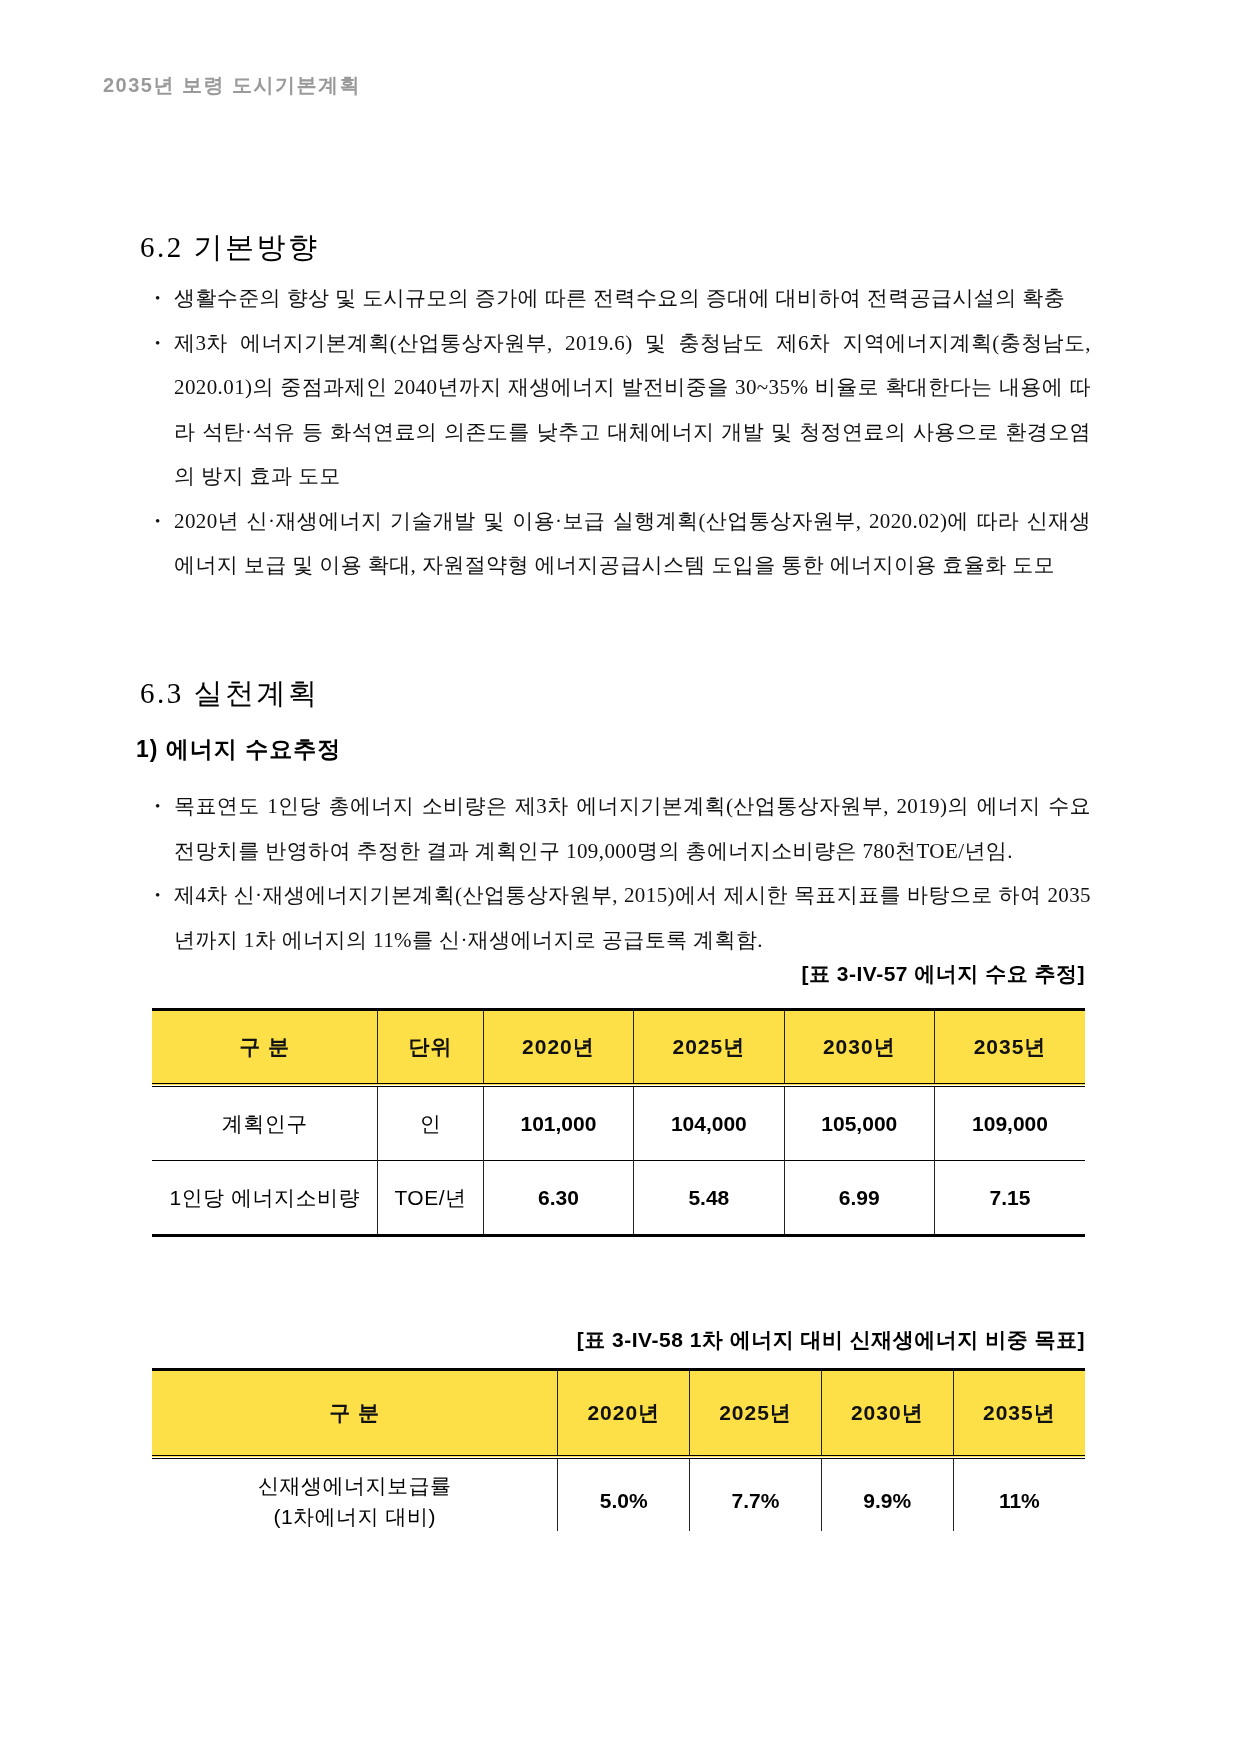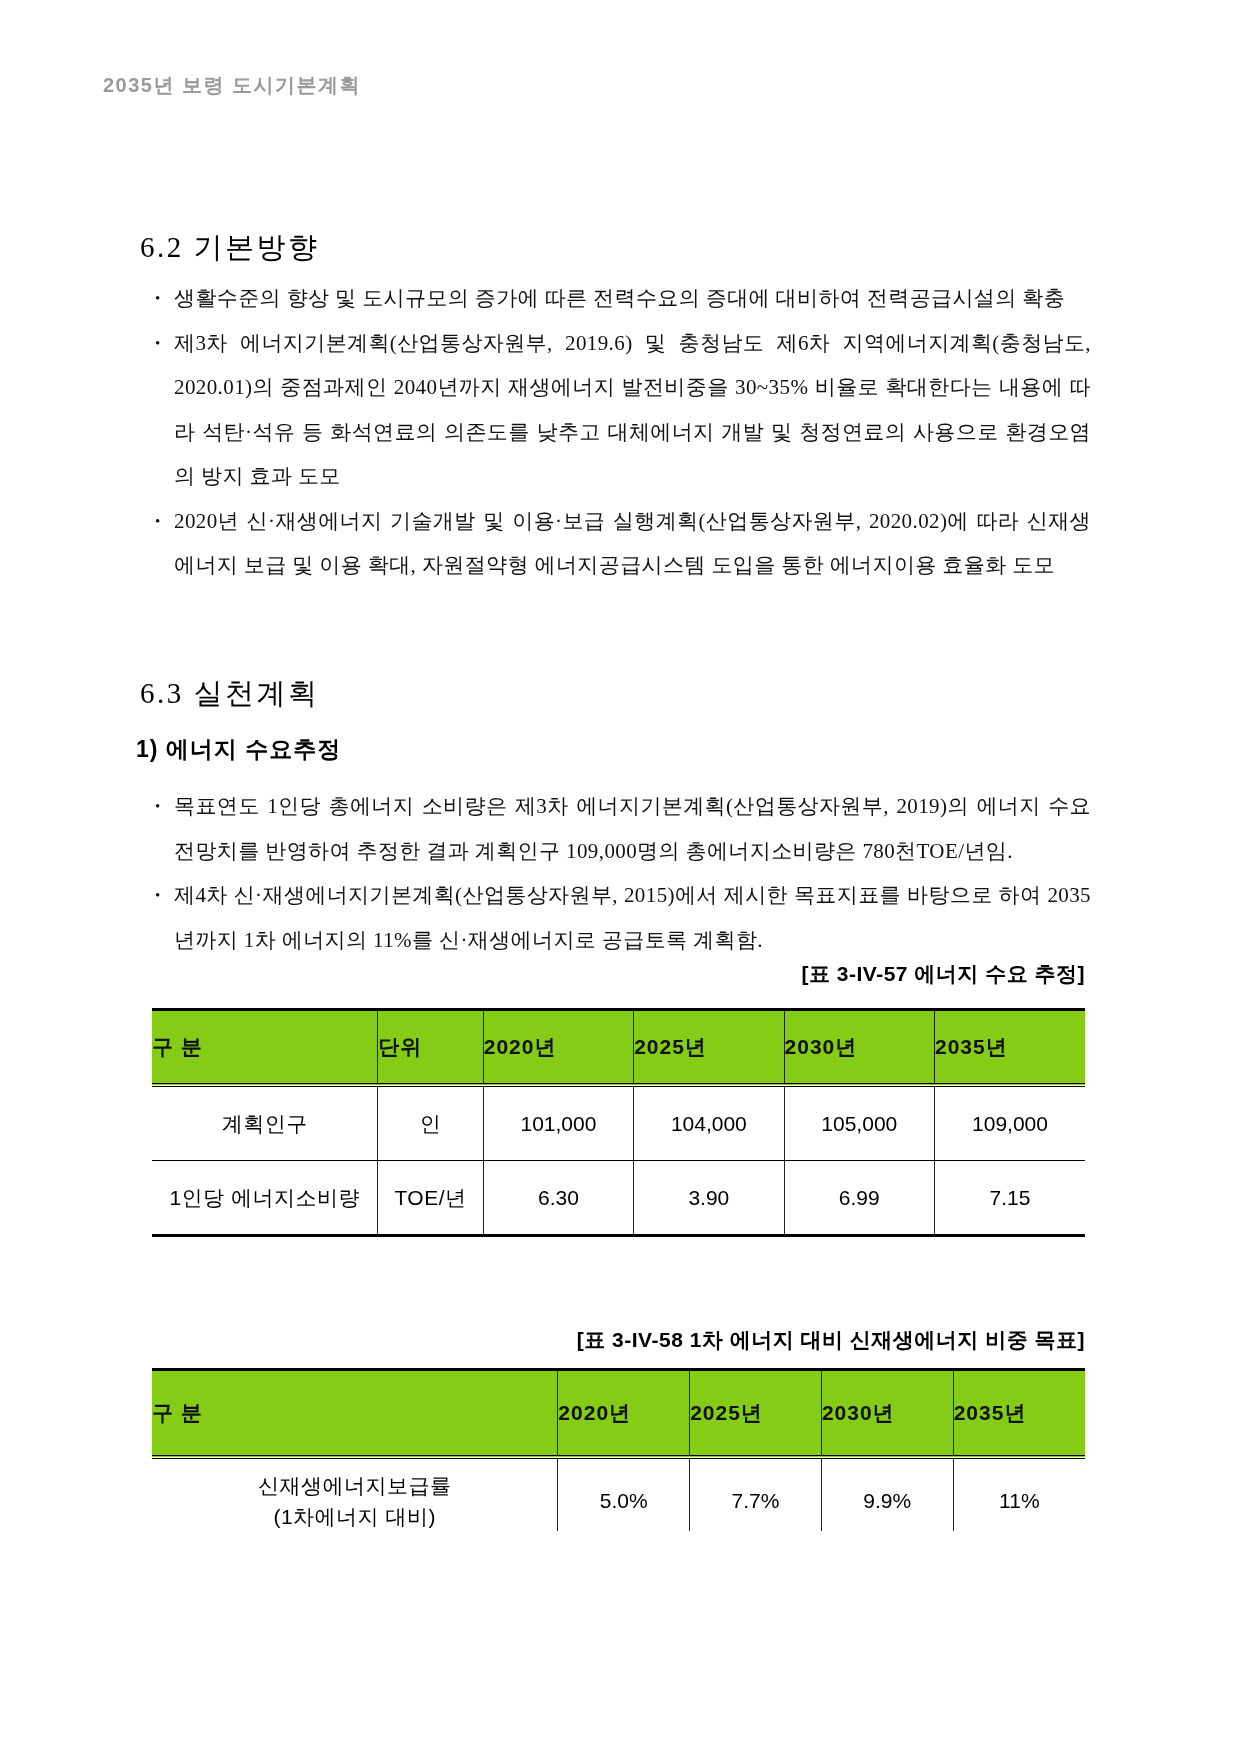--- a/index.html
+++ b/index.html
@@ -45,25 +45,25 @@
   .caption2 { top:1326px; }
   table.tbl {
     position:absolute; left:152px; width:933px;
     border-collapse:collapse; table-layout:fixed;
     border-top:3px solid #000; border-bottom:3px solid #000;
     font-family:"Liberation Sans","DejaVu Sans",sans-serif;
   }
   .tbl1 { top:1008px; }
   .tbl2 { top:1368px; }
   table.tbl th {
-    background:#84cc16; font-weight:700; font-size:21px; letter-spacing:1px;
-    border-bottom:4px double #000; padding:0; text-align:left; vertical-align:middle;
+    background:#fde047; font-weight:700; font-size:21px; letter-spacing:1px;
+    border-bottom:4px double #000; padding:0; text-align:center; vertical-align:middle;
   }
   table.tbl td {
-    font-weight:400; font-size:21px; padding:0; text-align:center; vertical-align:middle;
+    font-weight:700; font-size:21px; padding:0; text-align:center; vertical-align:middle;
     color:#000;
   }
   table.tbl th + th, table.tbl td + td { border-left:1px solid #222; }
   table.tbl tbody tr + tr td { border-top:1px solid #000; }
   .tbl1 th { height:72px; }
   .tbl1 td { height:73px; }
   .tbl2 th { height:84px; }
   .tbl2 td { height:83px; }
   table.tbl td.lbl, table.tbl td.unit { font-weight:500; letter-spacing:0.5px; }
   .tbl2 td.lbl { line-height:31px; }
@@ -139,21 +139,21 @@
         <td class="unit">인</td>
         <td>101,000</td>
         <td>104,000</td>
         <td>105,000</td>
         <td>109,000</td>
       </tr>
       <tr>
         <td class="lbl">1인당 에너지소비량</td>
         <td class="unit">TOE/년</td>
         <td>6.30</td>
-        <td>3.90</td>
+        <td>5.48</td>
         <td>6.99</td>
         <td>7.15</td>
       </tr>
     </tbody>
   </table>
 
   <div class="tbl-caption caption2">[표 3-IV-58 1차 에너지 대비 신재생에너지 비중 목표]</div>
 
   <table class="tbl tbl2">
     <colgroup>

